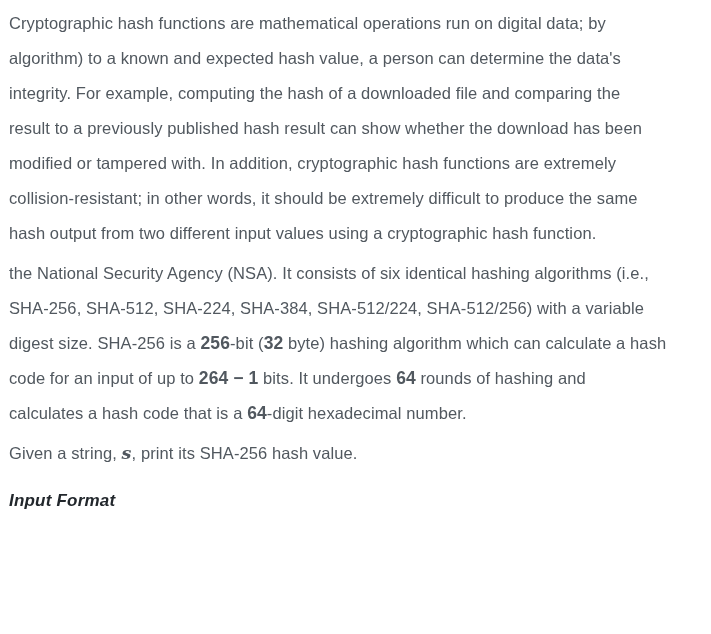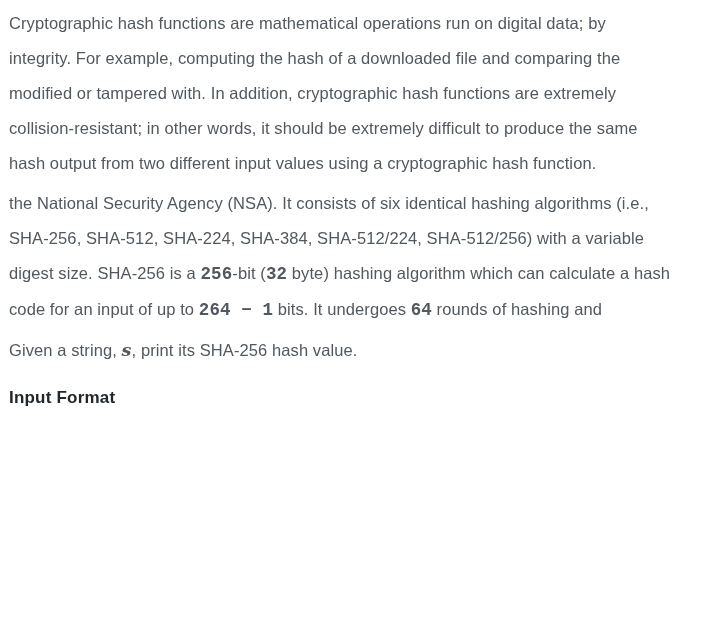--- a/index.html
+++ b/index.html
@@ -16,64 +16,67 @@
     width: 711px;
     height: 634px;
     background: var(--bg);
     overflow: hidden;
   }
   #doc-root {
     padding: 6px 0 0 9px;
   }
   .block { margin: 0; }
   .block.p { margin: 0 0 5px 0; }
-  .block.h { margin: 12px 0 28px 0; }
+  .block.h { margin: 12px 0 28px 0; font-style: italic; }
   .line {
     font-family: "Liberation Sans", sans-serif;
     font-size: 16.5px;
     line-height: 35px;
     color: var(--body-text);
     white-space: pre;
     letter-spacing: 0.1px;
   }
   .block.h .line {
     font-weight: 700;
     color: var(--heading-text);
     font-size: 17px;
     letter-spacing: 0.2px;
   }
   .seg-n { font: inherit; }
   .seg-m {
-    font-family: Liberation Mono, monospace;
+    font-family: Liberation Sans, sans-serif;
     font-weight: 700;
     font-size: 1.06em;
   }
   .seg-mi {
     font-family: "DejaVu Serif", serif;
     font-weight: 700;
     font-style: italic;
     font-size: 1.06em;
   }
 </style>
 </head>
 <body>
 
 <main id="doc-root">
     <div class="block p">
       <div class="line"><span class="seg-n">Cryptographic hash functions are mathematical operations run on digital data; by</span></div>
+      <div class="line"><span class="seg-n">algorithm) to a known and expected hash value, a person can determine the data's</span></div>
       <div class="line"><span class="seg-n">integrity. For example, computing the hash of a downloaded file and comparing the</span></div>
+      <div class="line"><span class="seg-n">result to a previously published hash result can show whether the download has been</span></div>
       <div class="line"><span class="seg-n">modified or tampered with. In addition, cryptographic hash functions are extremely</span></div>
       <div class="line"><span class="seg-n">collision-resistant; in other words, it should be extremely difficult to produce the same</span></div>
       <div class="line"><span class="seg-n">hash output from two different input values using a cryptographic hash function.</span></div>
     </div>
     <div class="block p">
       <div class="line"><span class="seg-n">the National Security Agency (NSA). It consists of six identical hashing algorithms (i.e.,</span></div>
       <div class="line"><span class="seg-n">SHA-256, SHA-512, SHA-224, SHA-384, SHA-512/224, SHA-512/256) with a variable</span></div>
       <div class="line"><span class="seg-n">digest size. SHA-256 is a </span><span class="seg-m">256</span><span class="seg-n">-bit (</span><span class="seg-m">32</span><span class="seg-n"> byte) hashing algorithm which can calculate a hash</span></div>
       <div class="line"><span class="seg-n">code for an input of up to </span><span class="seg-m">264 − 1</span><span class="seg-n"> bits. It undergoes </span><span class="seg-m">64</span><span class="seg-n"> rounds of hashing and</span></div>
+      <div class="line"><span class="seg-n">calculates a hash code that is a </span><span class="seg-m">64</span><span class="seg-n">-digit hexadecimal number.</span></div>
     </div>
     <div class="block p">
       <div class="line"><span class="seg-n">Given a string, </span><span class="seg-mi">s</span><span class="seg-n">, print its SHA-256 hash value.</span></div>
     </div>
     <div class="block h">
       <div class="line"><span class="seg-n">Input Format</span></div>
     </div>
   </main>
 
 </body></html>

